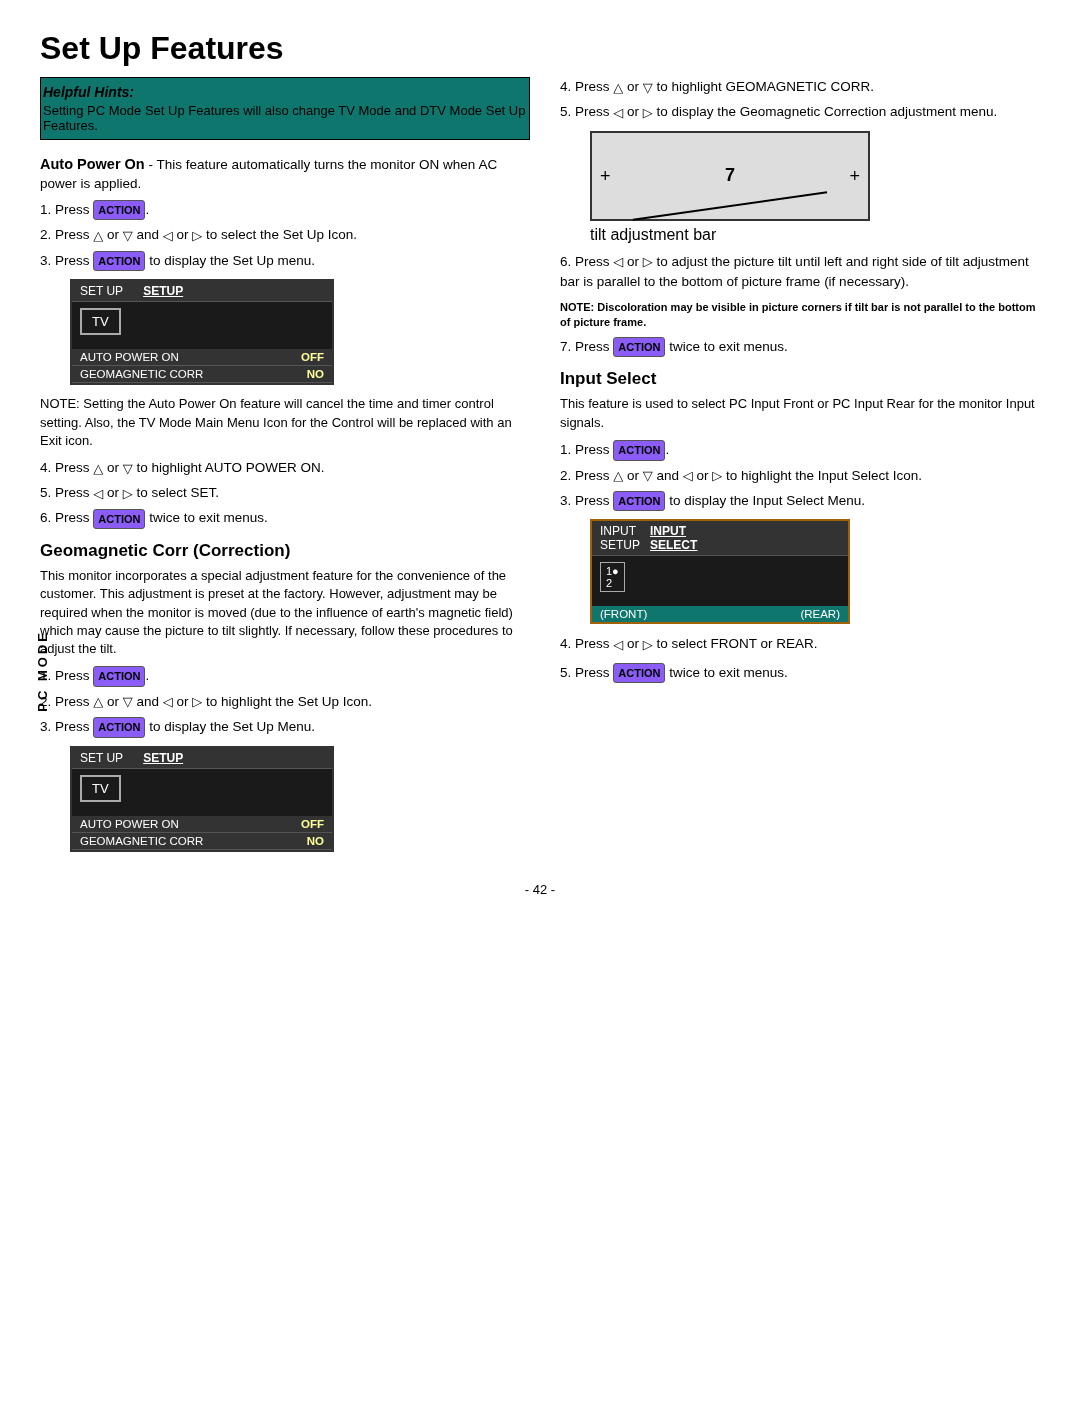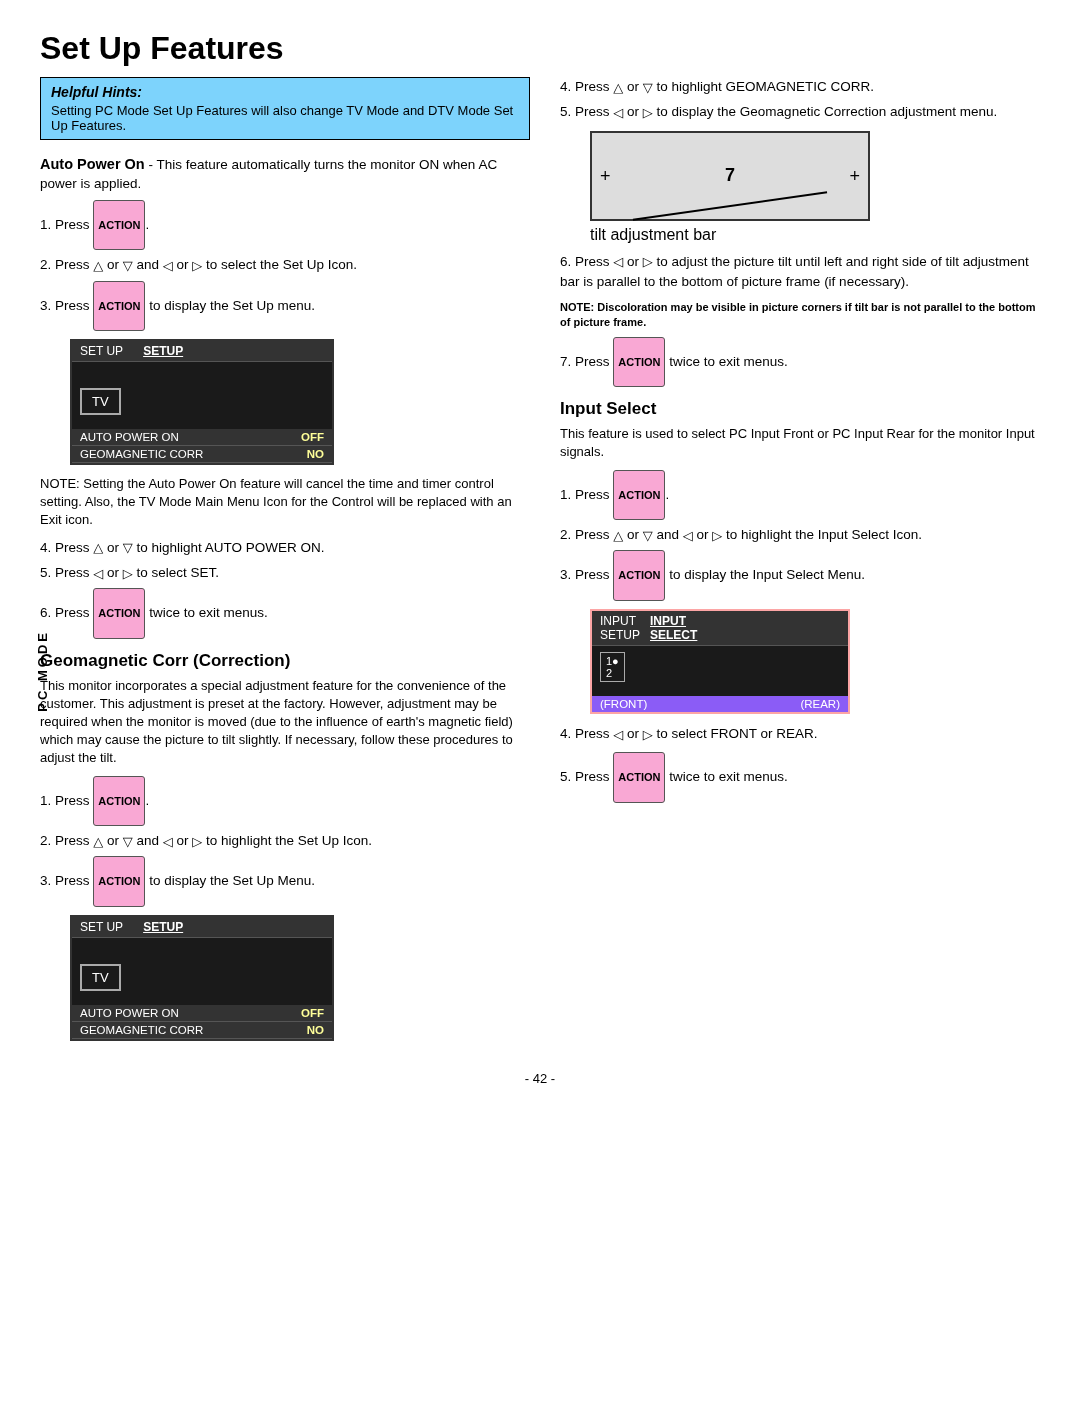--- a/index.html
+++ b/index.html
@@ -26,23 +26,23 @@
       flex: 1;
     }
     .page-title {
       font-size: 32px;
       font-weight: bold;
       margin-bottom: 10px;
       font-family: Arial, sans-serif;
     }
     .helpful-hints-box {
       border: 1px solid #000;
-      padding: 6px 10px;
+      padding: 6px 2px;
       margin-bottom: 14px;
-      background: #7dd3fc;
+      background: #0f766e;
     }
     .helpful-hints-title {
       font-style: italic;
       font-weight: bold;
       font-size: 14px;
       margin-bottom: 3px;
     }
     .helpful-hints-text {
       font-size: 13px;
     }
@@ -50,24 +50,24 @@
       font-weight: bold;
       font-size: 14.5px;
     }
     p { margin-bottom: 6px; line-height: 1.4; }
     .numbered-list { list-style: none; padding: 0; margin-bottom: 8px; }
     .numbered-list li { margin-bottom: 5px; line-height: 1.5; }
     .btn-icon {
       display: inline-block;
       border: 1px solid #555;
       border-radius: 3px;
-      padding: 16px 4px;
+      padding: 1px 4px;
       font-size: 11px;
       font-weight: bold;
-      background: #f9a8d4;
+      background: #8b5cf6;
       vertical-align: middle;
       white-space: nowrap;
     }
     .arrow-icon {
       display: inline-block;
       font-size: 13px;
       vertical-align: middle;
     }
     .menu-screenshot {
       border: 2px solid #333;
@@ -97,21 +97,20 @@
       display: flex;
       align-items: center;
       gap: 8px;
     }
     .tv-icon-box {
       border: 2px solid #aaa;
       padding: 4px 10px;
       font-size: 13px;
       color: #fff;
       background: transparent;
-      margin-top: 20px;
     }
     .menu-bottom-rows {
       background: #333;
       margin-top: 8px;
     }
     .menu-row {
       display: flex;
       justify-content: space-between;
       padding: 2px 8px;
       font-size: 11.5px;
@@ -183,21 +182,21 @@
     }
     .pc-mode-wrapper {
       position: relative;
     }
     .page-number {
       text-align: center;
       margin-top: 20px;
       font-size: 13px;
     }
     .input-select-menu {
-      border: 2px solid #fca5a5;
+      border: 2px solid #a16207;
       background: #1a1a1a;
       color: #fff;
       width: 260px;
       margin: 8px 0 10px 30px;
       padding: 0;
       font-size: 12px;
     }
     .input-menu-top {
       background: #333;
       color: #fff;
@@ -213,21 +212,21 @@
       align-items: flex-start;
       gap: 6px;
     }
     .input-icon-box {
       border: 1px solid #aaa;
       padding: 2px 5px;
       font-size: 11px;
       color: #fff;
     }
     .input-menu-bottom {
-      background: #8b5cf6;
+      background: #0f766e;
       margin-top: 8px;
     }
     .input-menu-row {
       display: flex;
       justify-content: space-between;
       padding: 2px 8px;
       font-size: 11.5px;
       color: #fff;
     }
   </style>

